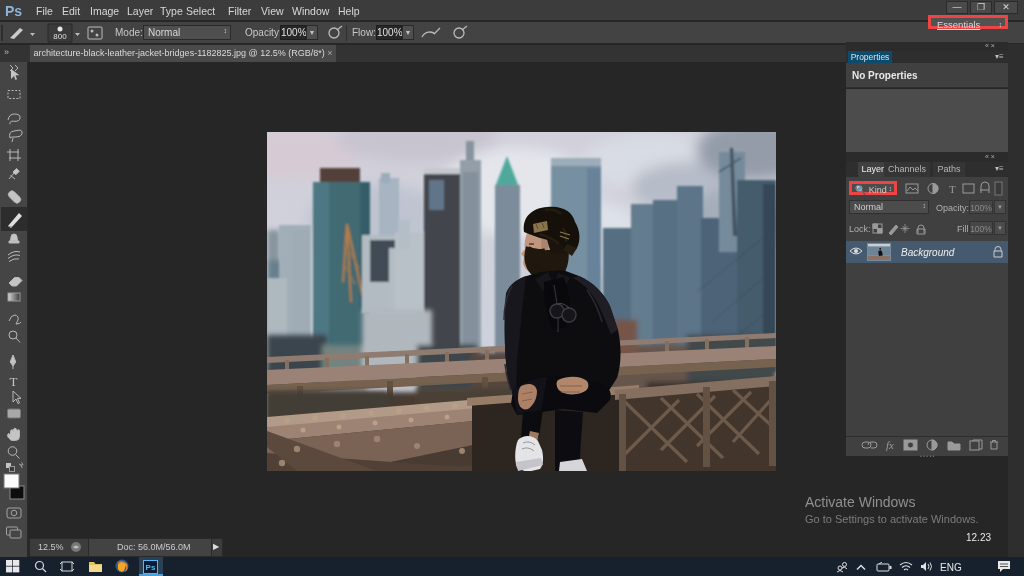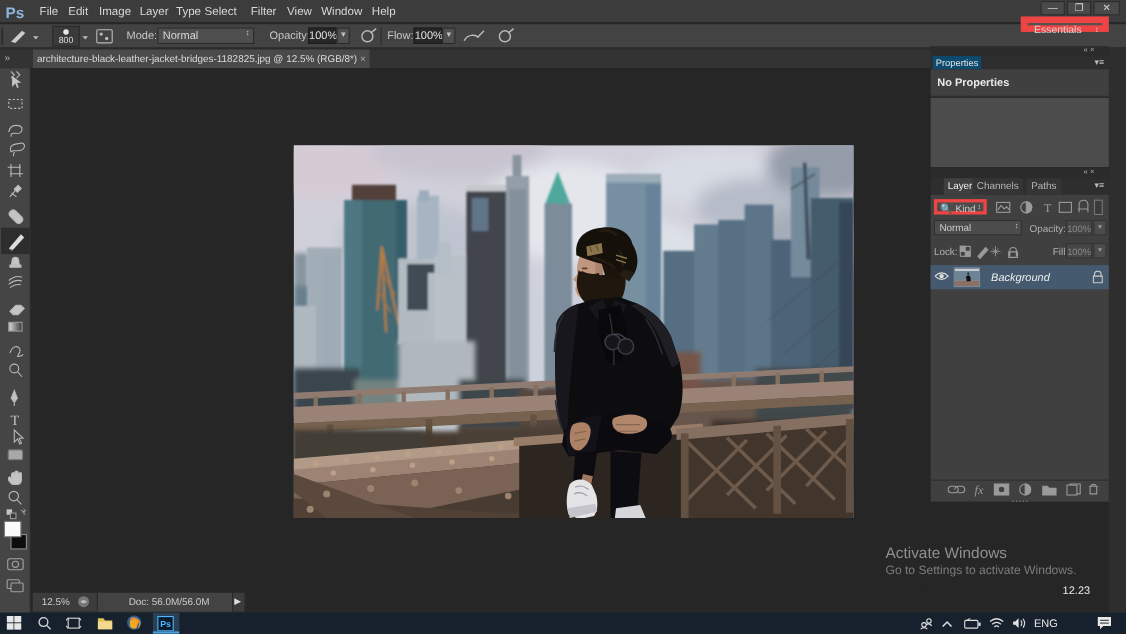--- a/index.html
+++ b/index.html
@@ -85,21 +85,21 @@
 <div class="abs optarr" style="left:402px;">▼</div>
 <svg class="abs" style="left:420px; top:25px;" width="22" height="16" viewBox="0 0 22 16">
   <path d="M2 12 C5 6 12 6 15 9" fill="none" stroke="#bbb" stroke-width="1.3"></path>
   <path d="M14 9 L20 3" stroke="#bbb" stroke-width="1.3"></path>
 </svg>
 <svg class="abs" style="left:450px; top:25px;" width="18" height="16" viewBox="0 0 18 16">
   <circle cx="9" cy="8" r="5" fill="none" stroke="#bbb" stroke-width="1.3"></circle>
   <path d="M12 5 L17 1" stroke="#bbb" stroke-width="1.3"></path>
 </svg>
 
-<div class="abs" style="left:928px; top:15px; width:80px; height:14px; background:#525252; border:6px solid #ef4444; color:#dcdcdc; font-size:9.5px; padding:1px 0 0 6px;">Essentials<span style="float:right; font-size:7px; padding-right:3px; line-height:12px;">↕</span></div>
+<div class="abs" style="left:928px; top:15px; width:80px; height:14px; background:#525252; border:3px solid #ef4444; color:#dcdcdc; font-size:9.5px; padding:1px 0 0 6px;text-decoration:underline;">Essentials<span style="float:right; font-size:7px; padding-right:3px; line-height:12px;">↕</span></div>
 
 <div id="tabstrip" class="abs"></div>
 <div class="abs" style="left:4px; top:47px; color:#bbb; font-size:9px;">»</div>
 <div id="doctab" class="abs">architecture-black-leather-jacket-bridges-1182825.jpg @ 12.5% (RGB/8*) <span style="color:#aaa;">×</span></div>
 
 <div id="toolbar" class="abs"></div>
 <svg class="abs" style="left:0px; top:62px;" width="28" height="495" viewBox="0 0 28 495">
   <defs>
     <linearGradient id="tgrad" x1="0" y1="0" x2="1" y2="0">
       <stop offset="0" stop-color="#d8d8d8"></stop>

